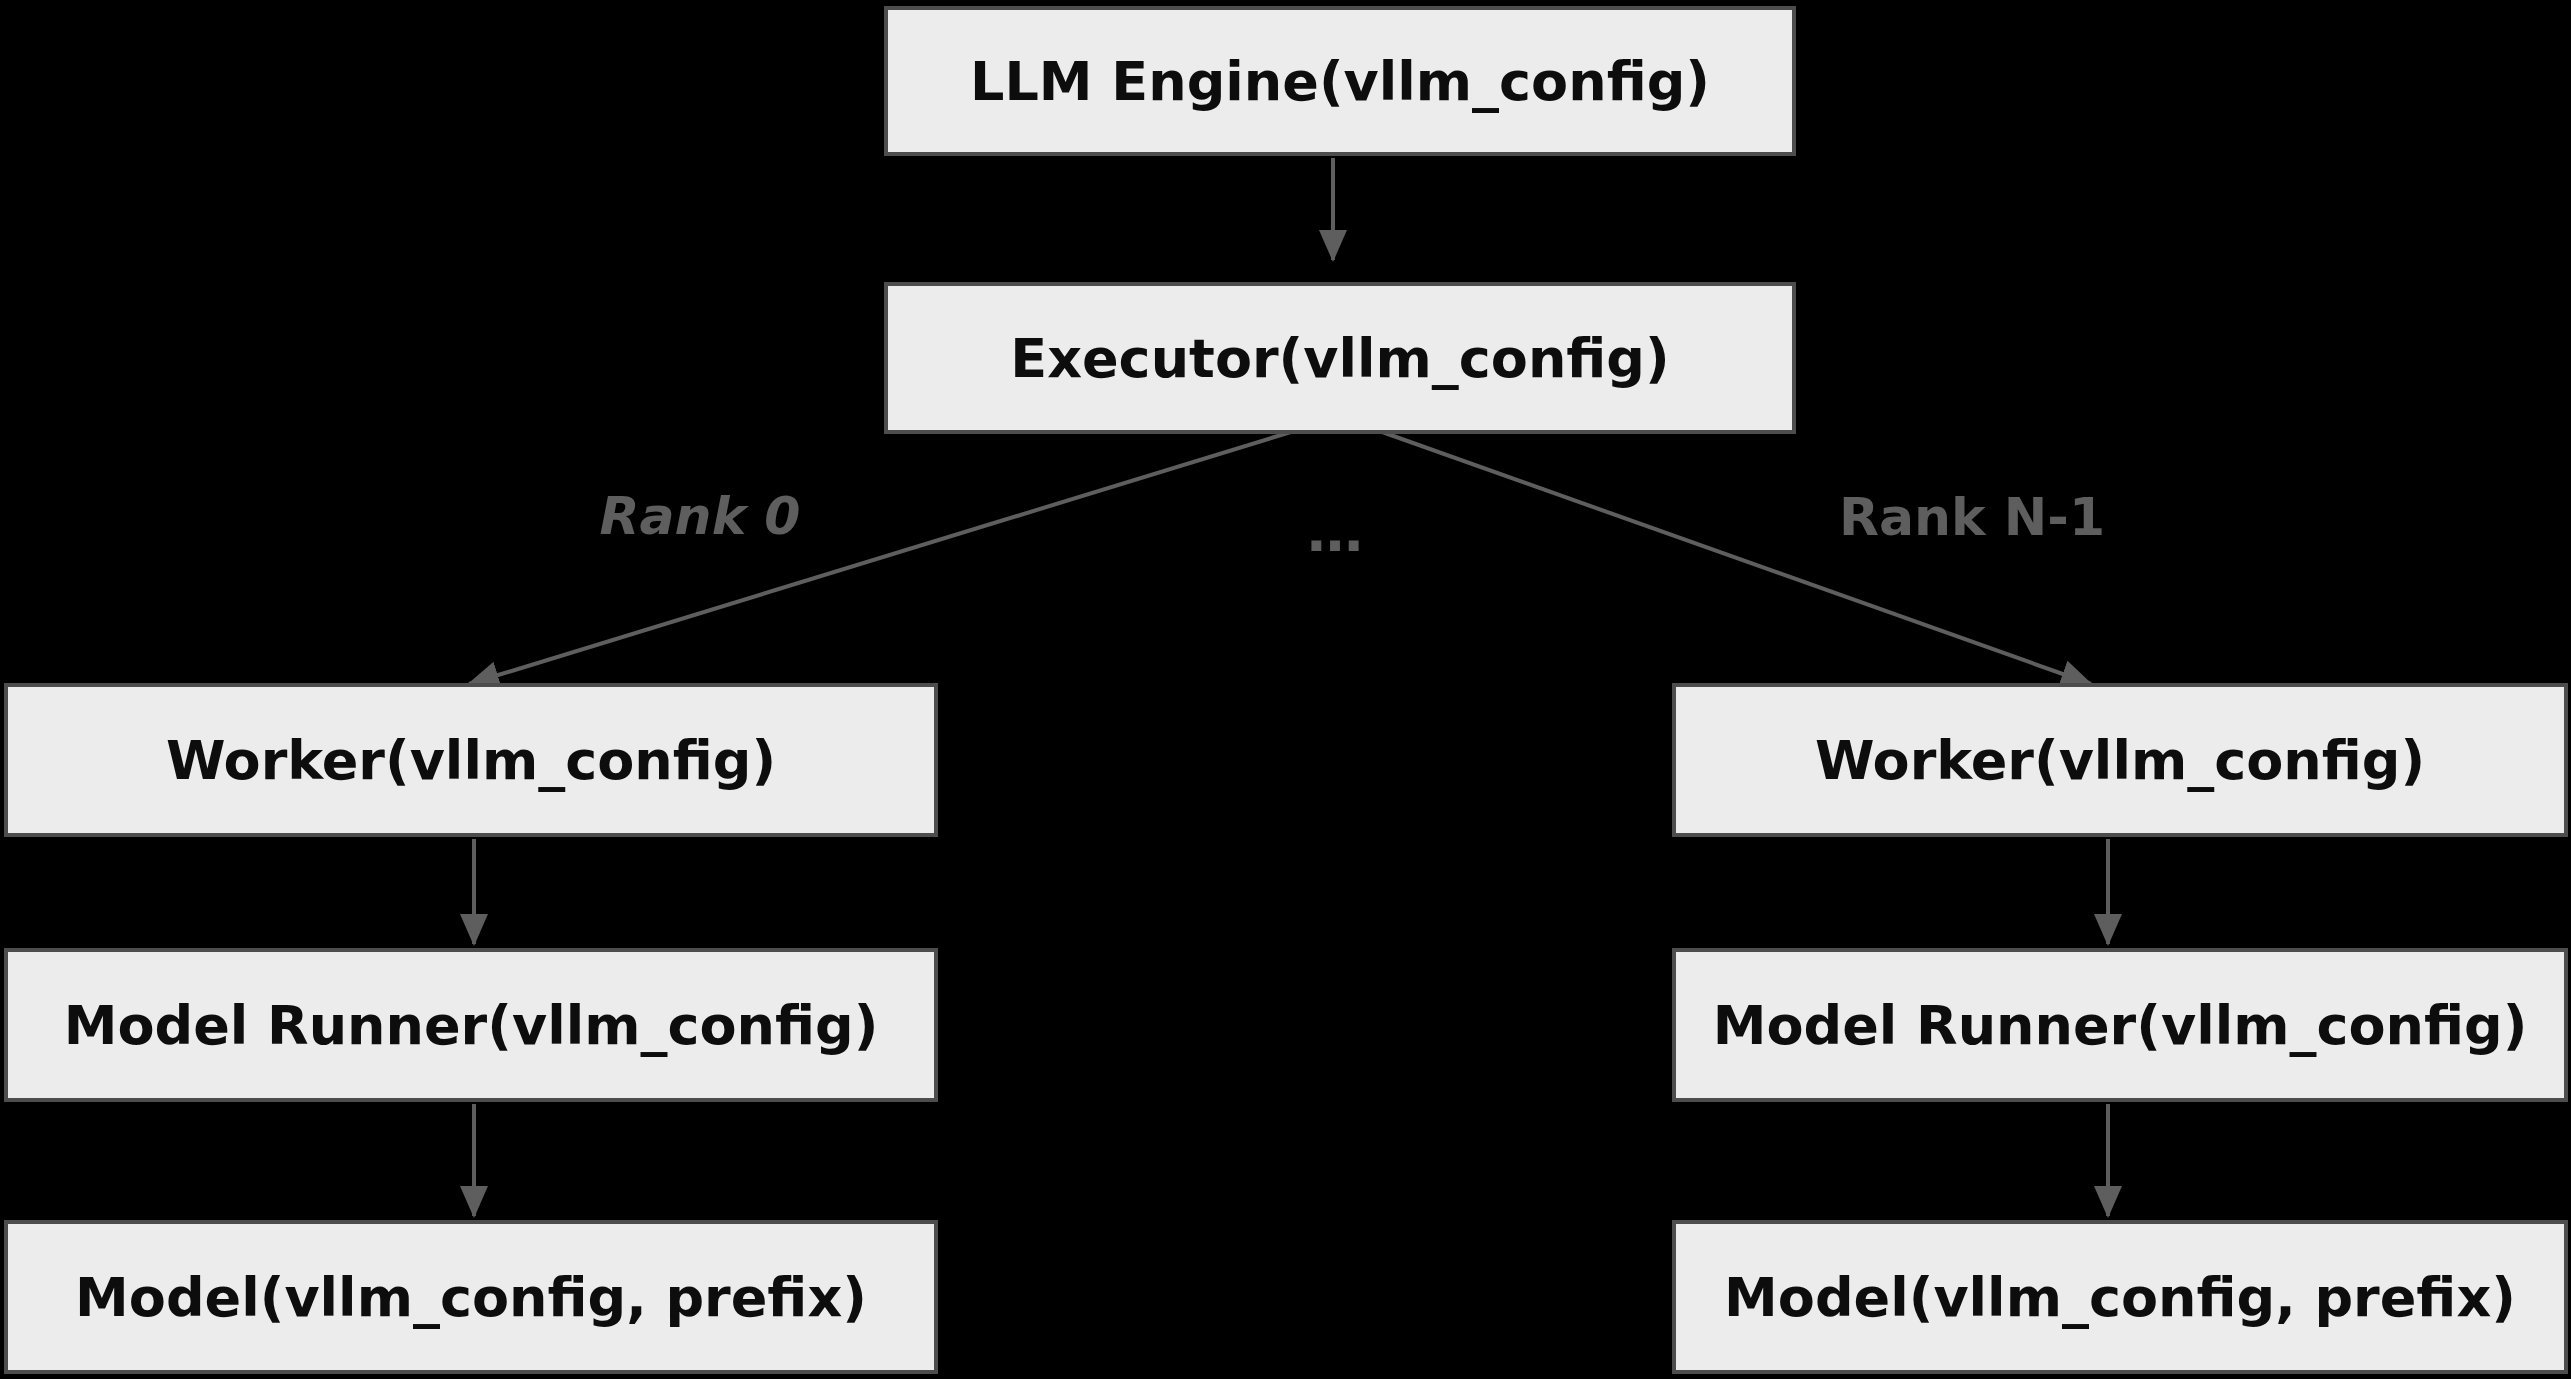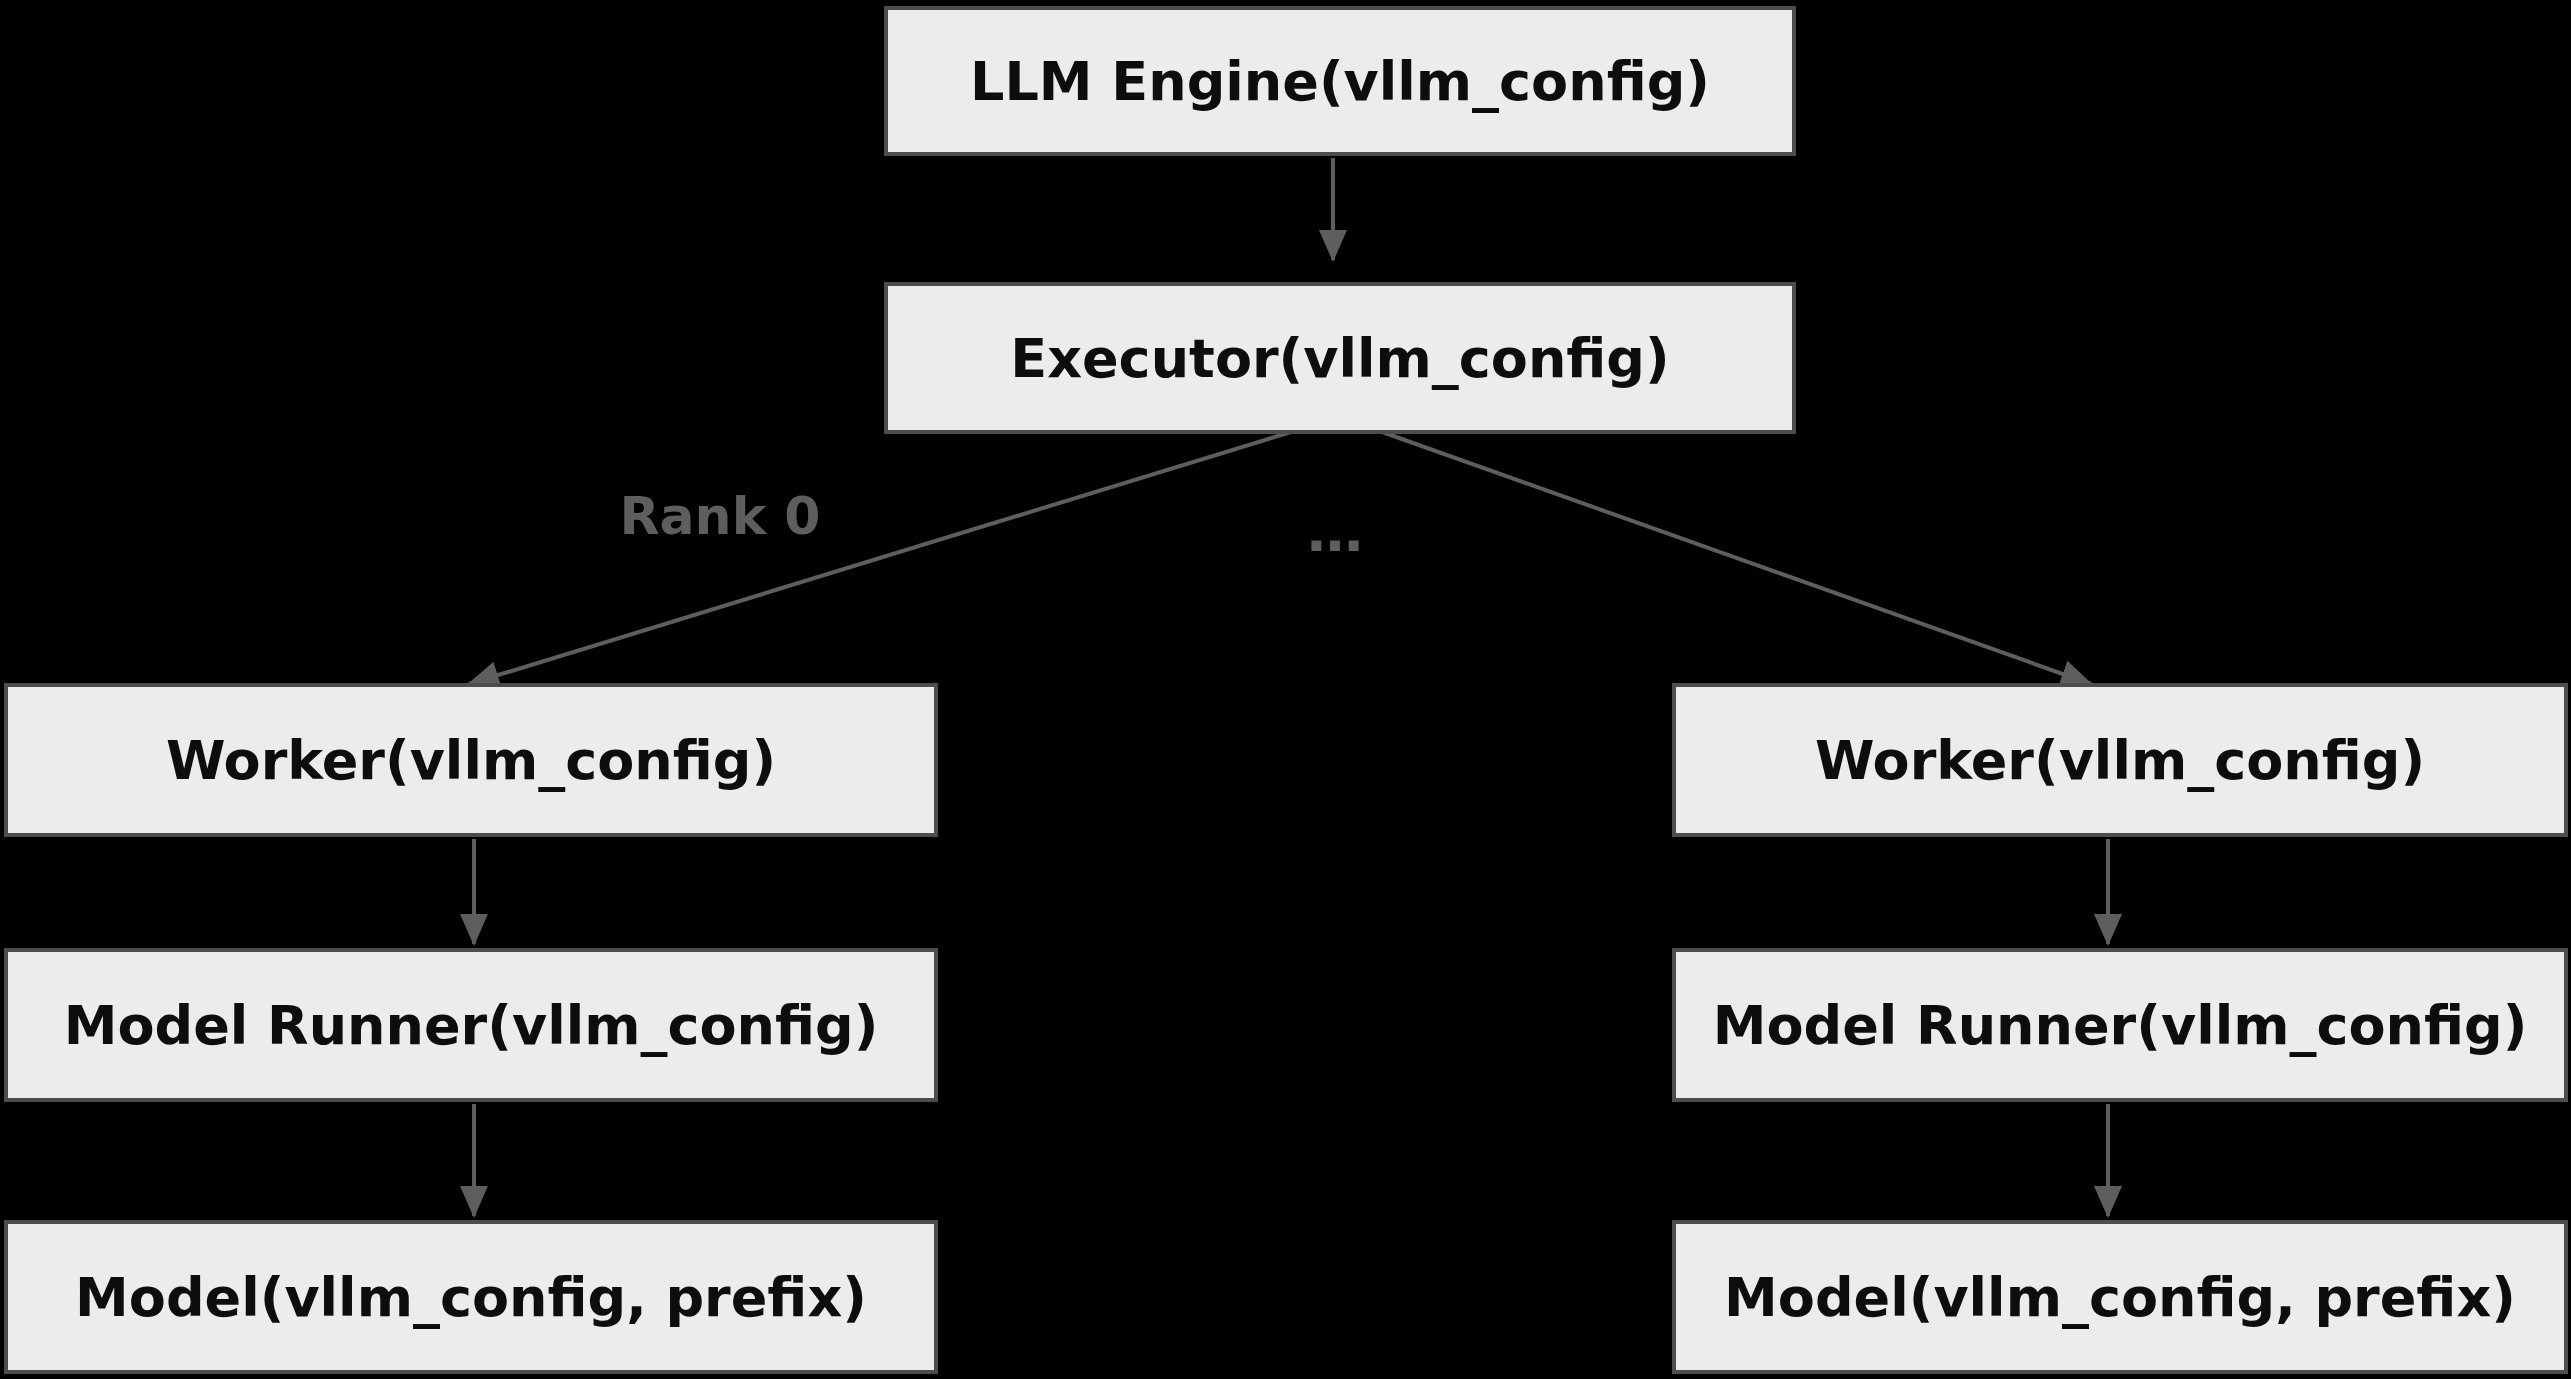--- a/index.html
+++ b/index.html
@@ -32,21 +32,21 @@
   #n-runner-r      {left:1672px; top:948px;  width:896px; height:154px;}
   #n-model-r       {left:1672px; top:1220px; width:896px; height:154px;}
 
   .edge-label{
     position:absolute;
     transform:translate(-50%,-50%);
     color:#5e5e5e;
     font-size:52px;font-weight:700;
     white-space:nowrap;
   }
-  #lbl-rank0   {left:720px;  top:516px;}
+  #lbl-rank0   {left:700px;  top:516px;font-style:italic;}
   #lbl-dots    {left:1335px; top:531px; font-size:56px;}
   #lbl-rankn   {left:1972px; top:517px;}
 
   svg.edges{position:absolute;left:0;top:0;width:2571px;height:1379px;pointer-events:none;}
   svg.edges line{stroke:#5e5e5e;stroke-width:4;}
 </style>
 </head>
 <body>
 
 <div id="diagram">
@@ -72,14 +72,15 @@
   <div class="node" id="n-worker-l">Worker(vllm_config)</div>
   <div class="node" id="n-runner-l">Model Runner(vllm_config)</div>
   <div class="node" id="n-model-l">Model(vllm_config, prefix)</div>
 
   <div class="node" id="n-worker-r">Worker(vllm_config)</div>
   <div class="node" id="n-runner-r">Model Runner(vllm_config)</div>
   <div class="node" id="n-model-r">Model(vllm_config, prefix)</div>
 
   <div class="edge-label" id="lbl-rank0">Rank 0</div>
   <div class="edge-label" id="lbl-dots">…</div>
+  <div class="edge-label" id="lbl-rankn">Rank N-1</div>
 
 </div>
 
 </body></html>

